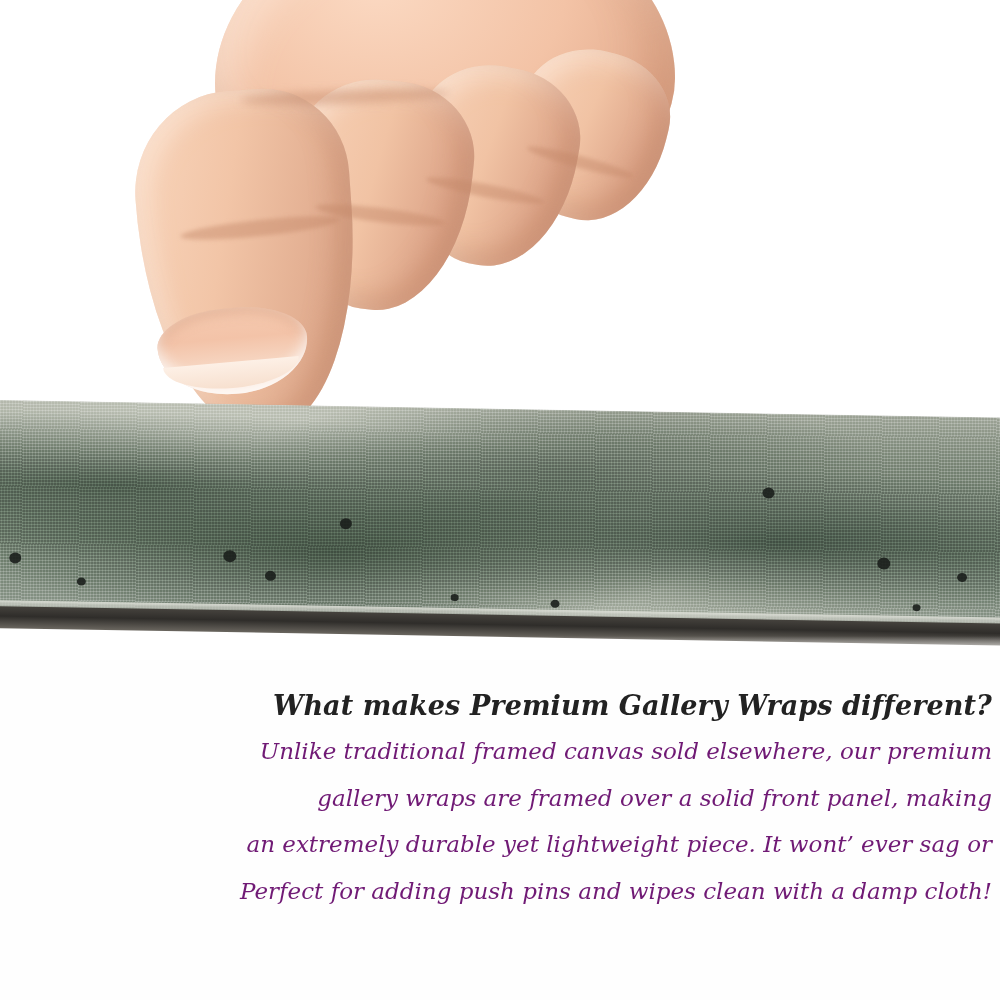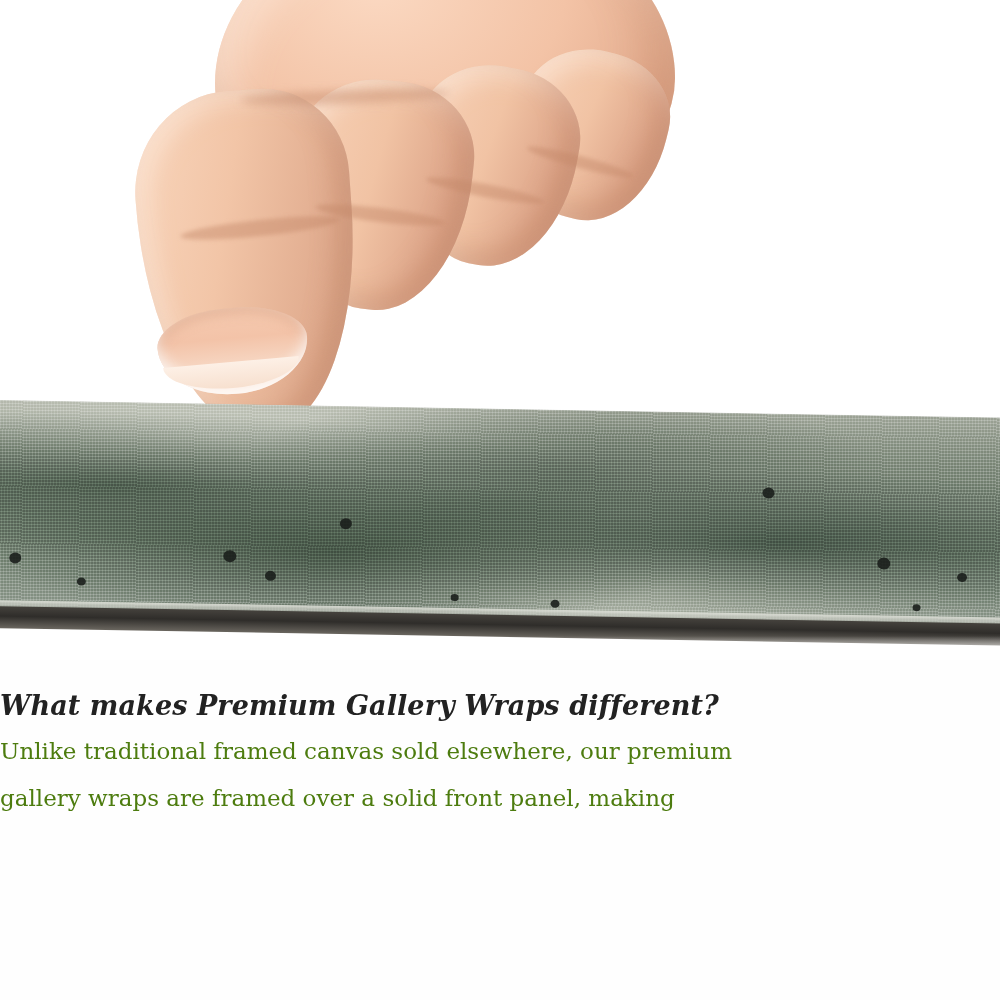--- a/index.html
+++ b/index.html
@@ -173,37 +173,38 @@
     width: 1000px; height: 30px;
     background: linear-gradient(180deg, rgba(255,255,255,0) 0%, #ffffff 70%);
   }
 
   
   .caption {
     position: absolute;
     left: 0;
     top: 690px;
     width: 992px;
-    text-align: left;
+    text-align: right;
     font-family: "DejaVu Serif", serif;
     color: #2b2b2b;
   }
   .caption-heading {
     font-size: 27px;
     font-style: italic;
     font-weight: 700;
     letter-spacing: 0.1px;
     margin-bottom: 9px;
     color: #222222;
   }
   .caption-body p {
     margin: 14px 0 7px 0;
     font-size: 23px;
+    font-style: italic;
     line-height: 1.42;
-    color: #4d7c0f;
+    color: #701a75;
   }
 </style>
 </head>
 <body>
 
 <div class="page">
 
   <div class="photo">
 
     <div class="hand">
@@ -242,16 +243,18 @@
     </div>
 
     <div class="photo-bottom-fade"></div>
   </div>
 
   <div class="caption">
     <div class="caption-heading">What makes Premium Gallery Wraps different?</div>
     <div class="caption-body">
       <p>Unlike traditional framed canvas sold elsewhere, our premium</p>
       <p>gallery wraps are framed over a solid front panel, making</p>
+      <p>an extremely durable yet lightweight piece. It wont’ ever sag or</p>
+      <p>Perfect for adding push pins and wipes clean with a damp cloth!</p>
     </div>
   </div>
 
 </div>
 
 </body></html>

